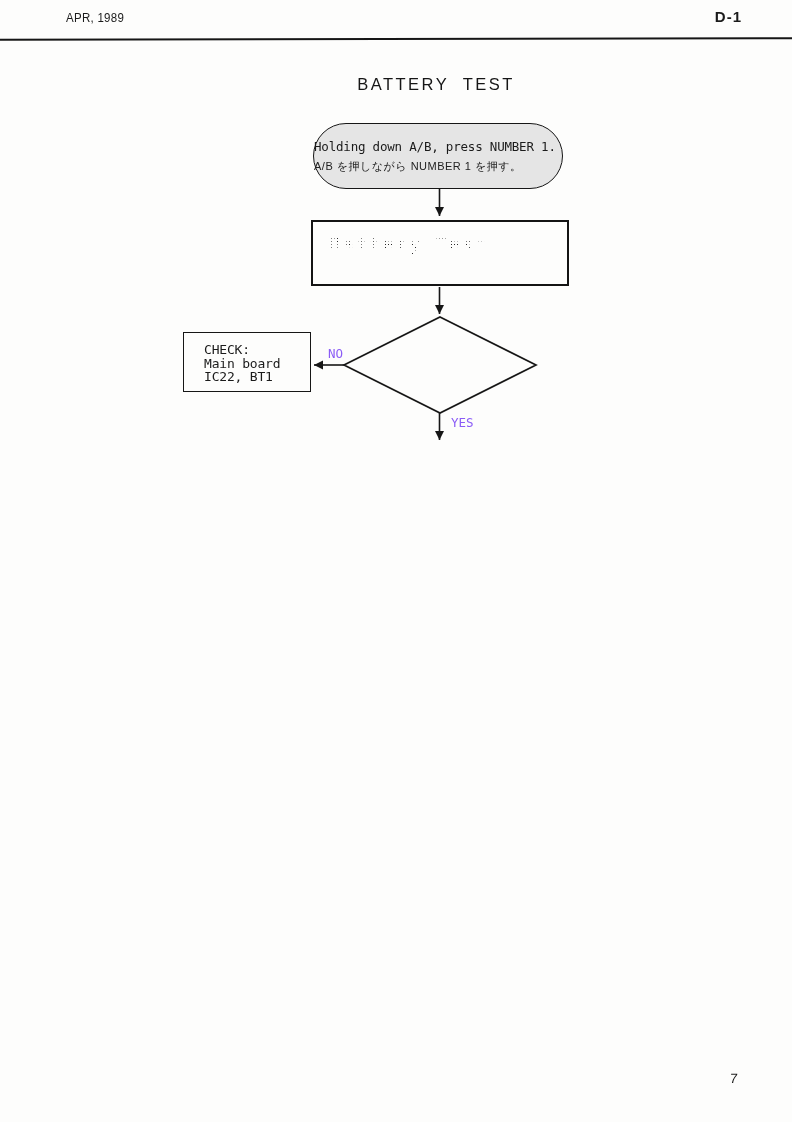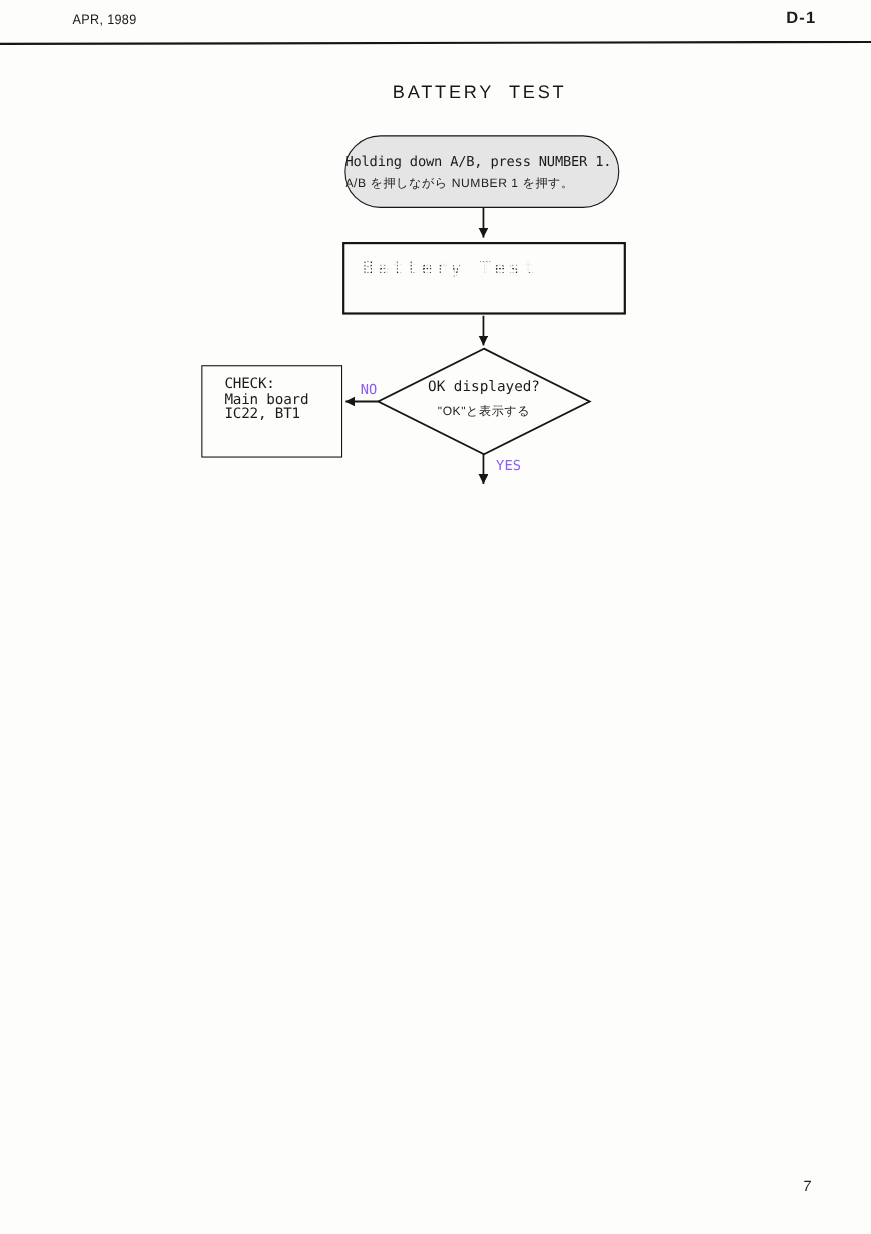--- a/index.html
+++ b/index.html
@@ -87,21 +87,21 @@
   .decision-line1 { font-size: 13px; letter-spacing: 0px; }
   .decision-line2 { margin-top: 7px; }
 
   .edge-label {
     position: absolute; font-size: 12.5px; color: #8b5cf6;
   }
   .edge-label.no  { left: 328px; top: 346px; }
   .edge-label.yes { left: 451px; top: 415px; text-align: center; }
 
   .check-box {
-    position: absolute; left: 183px; top: 332px; width: 128px; height: 84px;
+    position: absolute; left: 183px; top: 332px; width: 128px; height: 60px;
     border: 1.8px solid #161616; background: #fdfdfc;
     padding: 10px 0 0 20px;
     font-size: 13px; line-height: 13.5px; letter-spacing: -0.2px;
   }
 
   .end-label { font-size: 12.5px; letter-spacing: -0.2px; }
 
   .page-number {
     position: absolute; left: 730px; top: 1071px;
     font-size: 13.5px; transform: skewX(-6deg);
@@ -138,24 +138,20 @@
 
   <div class="terminator start">
     <div class="start-line1 mono">Holding down A/B, press NUMBER 1.</div>
     <div class="jp">A/B を押しながら NUMBER 1 を押す。</div>
   </div>
 
   <div class="process-box">
     <span class="lcd">Battery Test</span>
   </div>
 
-  <div class="decision-text">
-    <div class="decision-line1 mono">OK displayed?</div>
-    <div class="decision-line2 jp">"OK"と表示する</div>
-  </div>
   <span class="edge-label no mono">NO</span>
   <span class="edge-label yes mono">YES</span>
 
   <div class="check-box mono">
     <div>CHECK:</div>
     <div>Main board</div>
     <div>IC22, BT1</div>
   </div>
 
 

